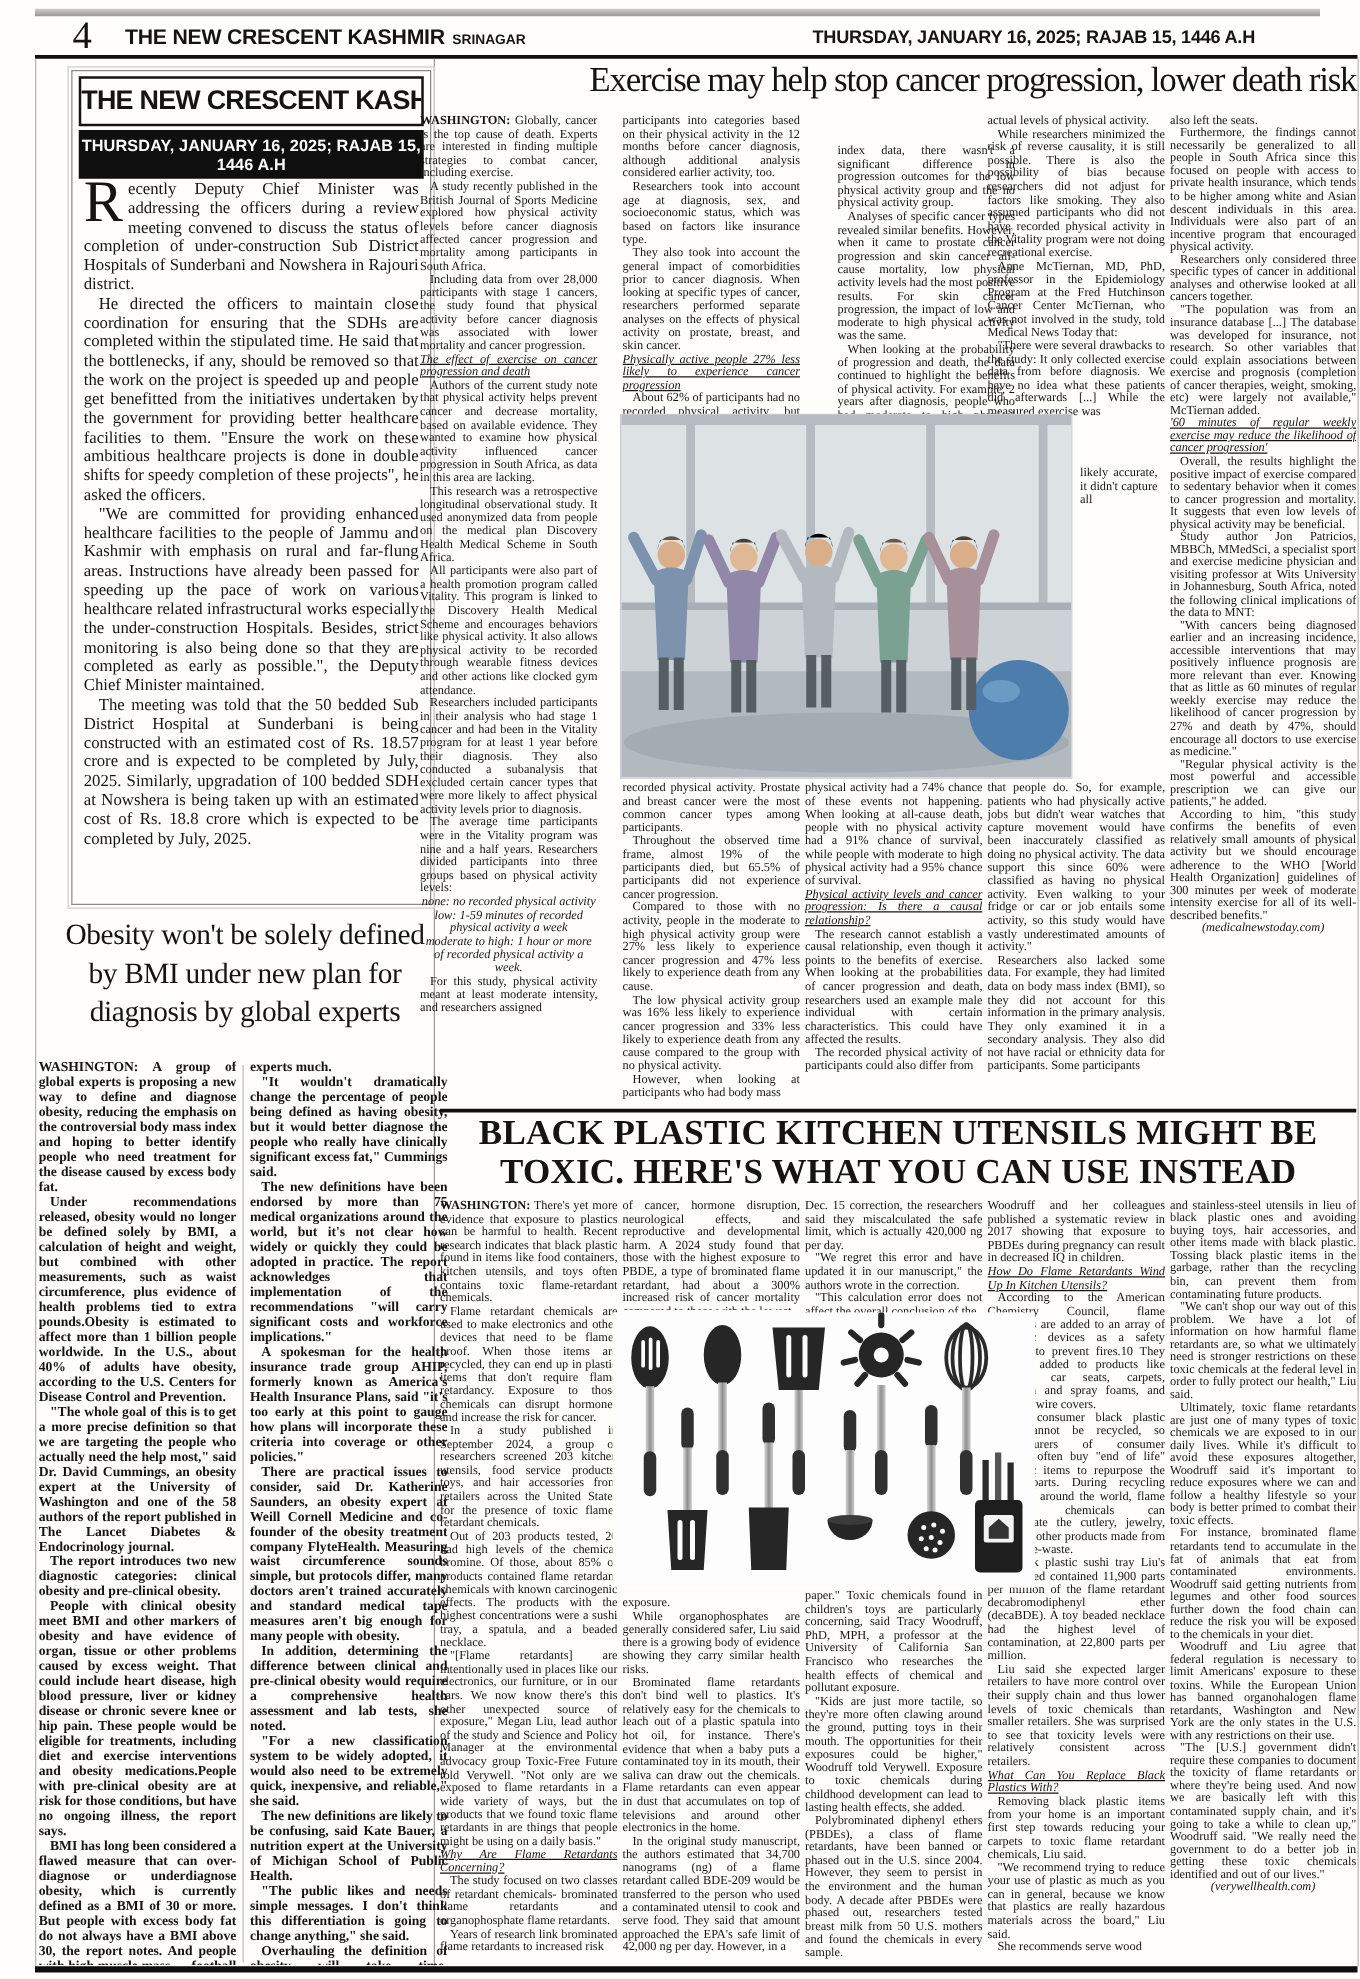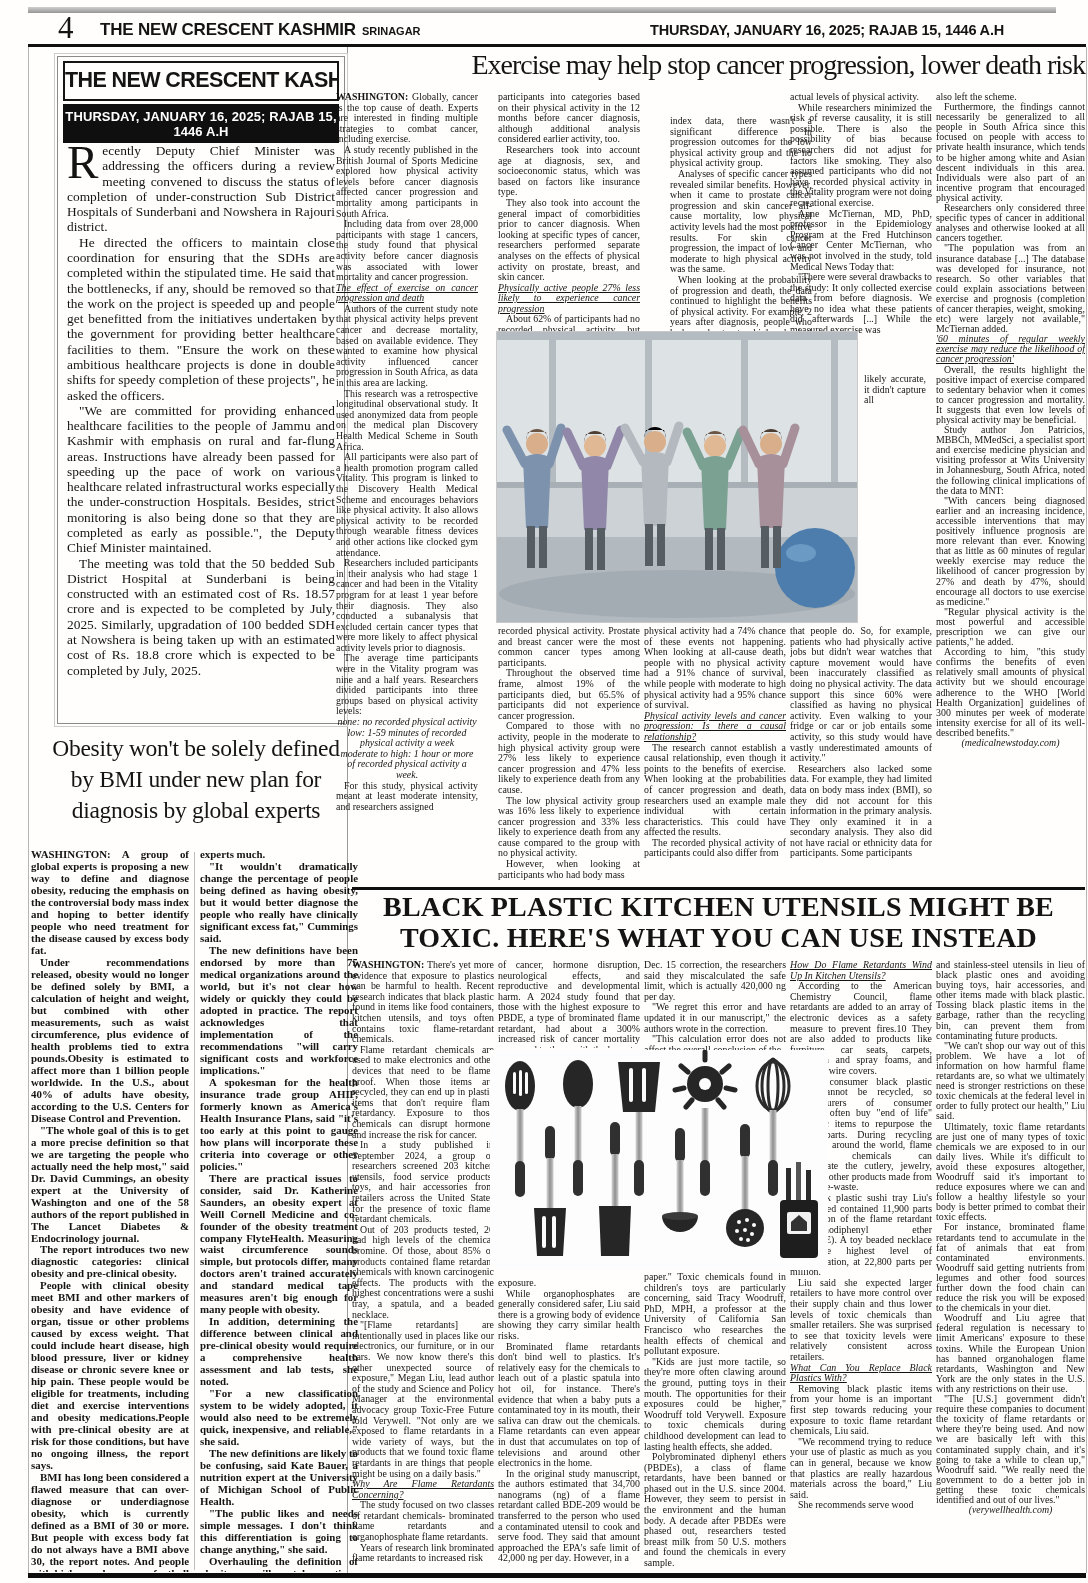--- a/index.html
+++ b/index.html
@@ -190,21 +190,21 @@
         <p>"There were several drawbacks to the study: It only collected exercise data from before diagnosis. We have no idea what these patients did afterwards [...] While the measured exercise was</p>
       </div>
     <div class="xc xc4s">
         <p class="flush">likely accurate, it didn't capture all</p>
       </div>
     <div class="xc xc4b">
         <p class="flush">that people do. So, for example, patients who had physically active jobs but didn't wear watches that capture movement would have been inaccurately classified as doing no physical activity. The data support this since 60% were classified as having no physical activity. Even walking to your fridge or car or job entails some activity, so this study would have vastly underestimated amounts of activity."</p>
         <p>Researchers also lacked some data. For example, they had limited data on body mass index (BMI), so they did not account for this information in the primary analysis. They only examined it in a secondary analysis. They also did not have racial or ethnicity data for participants. Some participants</p>
       </div>
     <div class="xc xc5 tight">
-        <p class="flush">also left the scheme.</p>
+        <p class="flush">also left the seats.</p>
         <p>Furthermore, the findings cannot necessarily be generalized to all people in South Africa since this focused on people with access to private health insurance, which tends to be higher among white and Asian descent individuals in this area. Individuals were also part of an incentive program that encouraged physical activity.</p>
         <p>Researchers only considered three specific types of cancer in additional analyses and otherwise looked at all cancers together.</p>
         <p>"The population was from an insurance database [...] The database was developed for insurance, not research. So other variables that could explain associations between exercise and prognosis (completion of cancer therapies, weight, smoking, etc) were largely not available," McTiernan added.</p>
         <p class="subhead">'60 minutes of regular weekly exercise may reduce the likelihood of cancer progression'</p>
         <p>Overall, the results highlight the positive impact of exercise compared to sedentary behavior when it comes to cancer progression and mortality. It suggests that even low levels of physical activity may be beneficial.</p>
         <p>Study author Jon Patricios, MBBCh, MMedSci, a specialist sport and exercise medicine physician and visiting professor at Wits University in Johannesburg, South Africa, noted the following clinical implications of the data to MNT:</p>
         <p>"With cancers being diagnosed earlier and an increasing incidence, accessible interventions that may positively influence prognosis are more relevant than ever. Knowing that as little as 60 minutes of regular weekly exercise may reduce the likelihood of cancer progression by 27% and death by 47%, should encourage all doctors to use exercise as medicine."</p>
         <p>"Regular physical activity is the most powerful and accessible prescription we can give our patients," he added.</p>
         <p>According to him, "this study confirms the benefits of even relatively small amounts of physical activity but we should encourage adherence to the WHO [World Health Organization] guidelines of 300 minutes per week of moderate intensity exercise for all of its well-described benefits."</p>
         <p class="signoff">(medicalnewstoday.com)</p>
@@ -304,27 +304,28 @@
         <p class="flush">Dec. 15 correction, the researchers said they miscalculated the safe limit, which is actually 420,000 ng per day.</p>
         <p>"We regret this error and have updated it in our manuscript," the authors wrote in the correction.</p>
         <p>"This calculation error does not affect the overall conclusion of the</p>
       </div>
     <div class="xc bc3b">
         <p class="flush">paper." Toxic chemicals found in children's toys are particularly concerning, said Tracy Woodruff, PhD, MPH, a professor at the University of California San Francisco who researches the health effects of chemical and pollutant exposure.</p>
         <p>"Kids are just more tactile, so they're more often clawing around the ground, putting toys in their mouth. The opportunities for their exposures could be higher," Woodruff told Verywell. Exposure to toxic chemicals during childhood development can lead to lasting health effects, she added.</p>
         <p>Polybrominated diphenyl ethers (PBDEs), a class of flame retardants, have been banned or phased out in the U.S. since 2004. However, they seem to persist in the environment and the human body. A decade after PBDEs were phased out, researchers tested breast milk from 50 U.S. mothers and found the chemicals in every sample.</p>
       </div>
     <div class="xc bc4">
+        <p class="flush">Woodruff and her colleagues published a systematic review in 2017 showing that exposure to PBDEs during pregnancy can result in decreased IQ in children.</p>
         <p class="subhead">How Do Flame Retardants Wind Up In Kitchen Utensils?</p>
         <p>According to the American Chemistry Council, flame retardants are added to an array of electronic devices as a safety measure to prevent fires.10 They are also added to products like furniture, car seats, carpets, insulation and spray foams, and electrical wire covers.</p>
         <p>Many consumer black plastic items cannot be recycled, so manufacturers of consumer products often buy "end of life" electronic items to repurpose the plastic parts. During recycling processes around the world, flame retardant chemicals can contaminate the cutlery, jewelry, toys, and other products made from recycled e-waste.</p>
         <p>A black plastic sushi tray Liu's team tested contained 11,900 parts per million of the flame retardant decabromodiphenyl ether (decaBDE). A toy beaded necklace had the highest level of contamination, at 22,800 parts per million.</p>
         <p>Liu said she expected larger retailers to have more control over their supply chain and thus lower levels of toxic chemicals than smaller retailers. She was surprised to see that toxicity levels were relatively consistent across retailers.</p>
         <p class="subhead">What Can You Replace Black Plastics With?</p>
-        <p>Removing black plastic items from your home is an important first step towards reducing your exposure to toxic flame retardant chemicals, Liu said.</p>
+        <p>Removing black plastic items from your home is an important first step towards reducing your carpets to toxic flame retardant chemicals, Liu said.</p>
         <p>"We recommend trying to reduce your use of plastic as much as you can in general, because we know that plastics are really hazardous materials across the board," Liu said.</p>
         <p>She recommends serve wood</p>
       </div>
     <div class="xc bc5 tight">
         <p class="flush">and stainless-steel utensils in lieu of black plastic ones and avoiding buying toys, hair accessories, and other items made with black plastic. Tossing black plastic items in the garbage, rather than the recycling bin, can prevent them from contaminating future products.</p>
         <p>"We can't shop our way out of this problem. We have a lot of information on how harmful flame retardants are, so what we ultimately need is stronger restrictions on these toxic chemicals at the federal level in order to fully protect our health," Liu said.</p>
         <p>Ultimately, toxic flame retardants are just one of many types of toxic chemicals we are exposed to in our daily lives. While it's difficult to avoid these exposures altogether, Woodruff said it's important to reduce exposures where we can and follow a healthy lifestyle so your body is better primed to combat their toxic effects.</p>
         <p>For instance, brominated flame retardants tend to accumulate in the fat of animals that eat from contaminated environments. Woodruff said getting nutrients from legumes and other food sources further down the food chain can reduce the risk you will be exposed to the chemicals in your diet.</p>
         <p>Woodruff and Liu agree that federal regulation is necessary to limit Americans' exposure to these toxins. While the European Union has banned organohalogen flame retardants, Washington and New York are the only states in the U.S. with any restrictions on their use.</p>
         <p>"The [U.S.] government didn't require these companies to document the toxicity of flame retardants or where they're being used. And now we are basically left with this contaminated supply chain, and it's going to take a while to clean up," Woodruff said. "We really need the government to do a better job in getting these toxic chemicals identified and out of our lives."</p>

